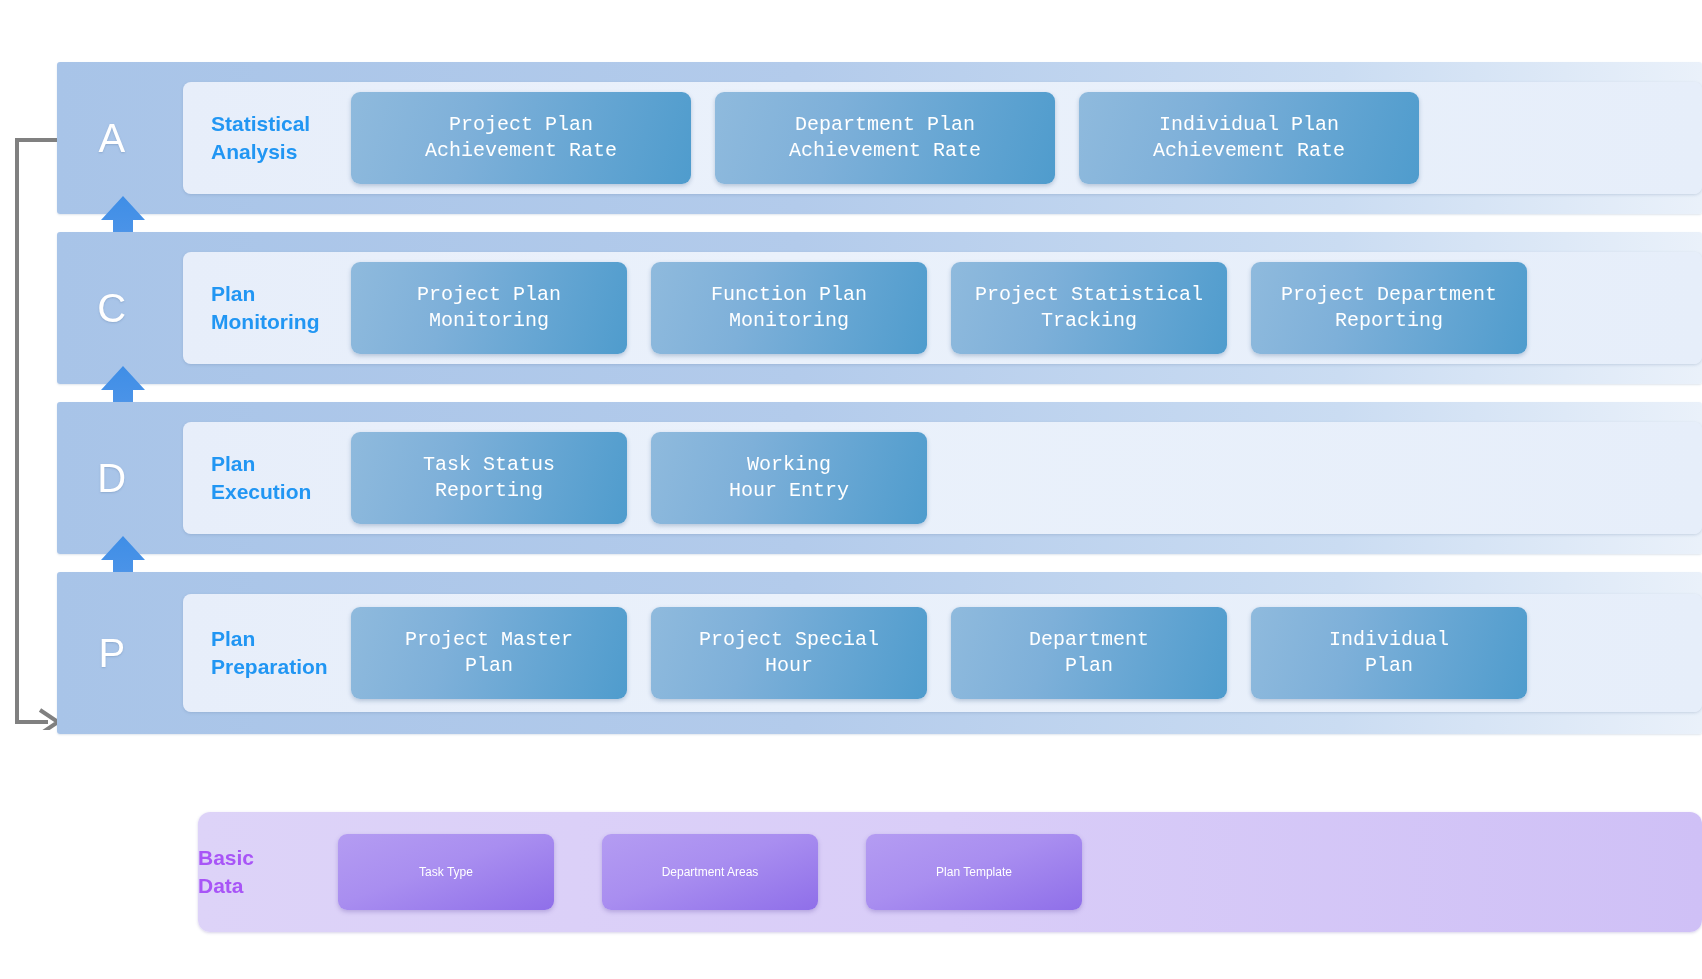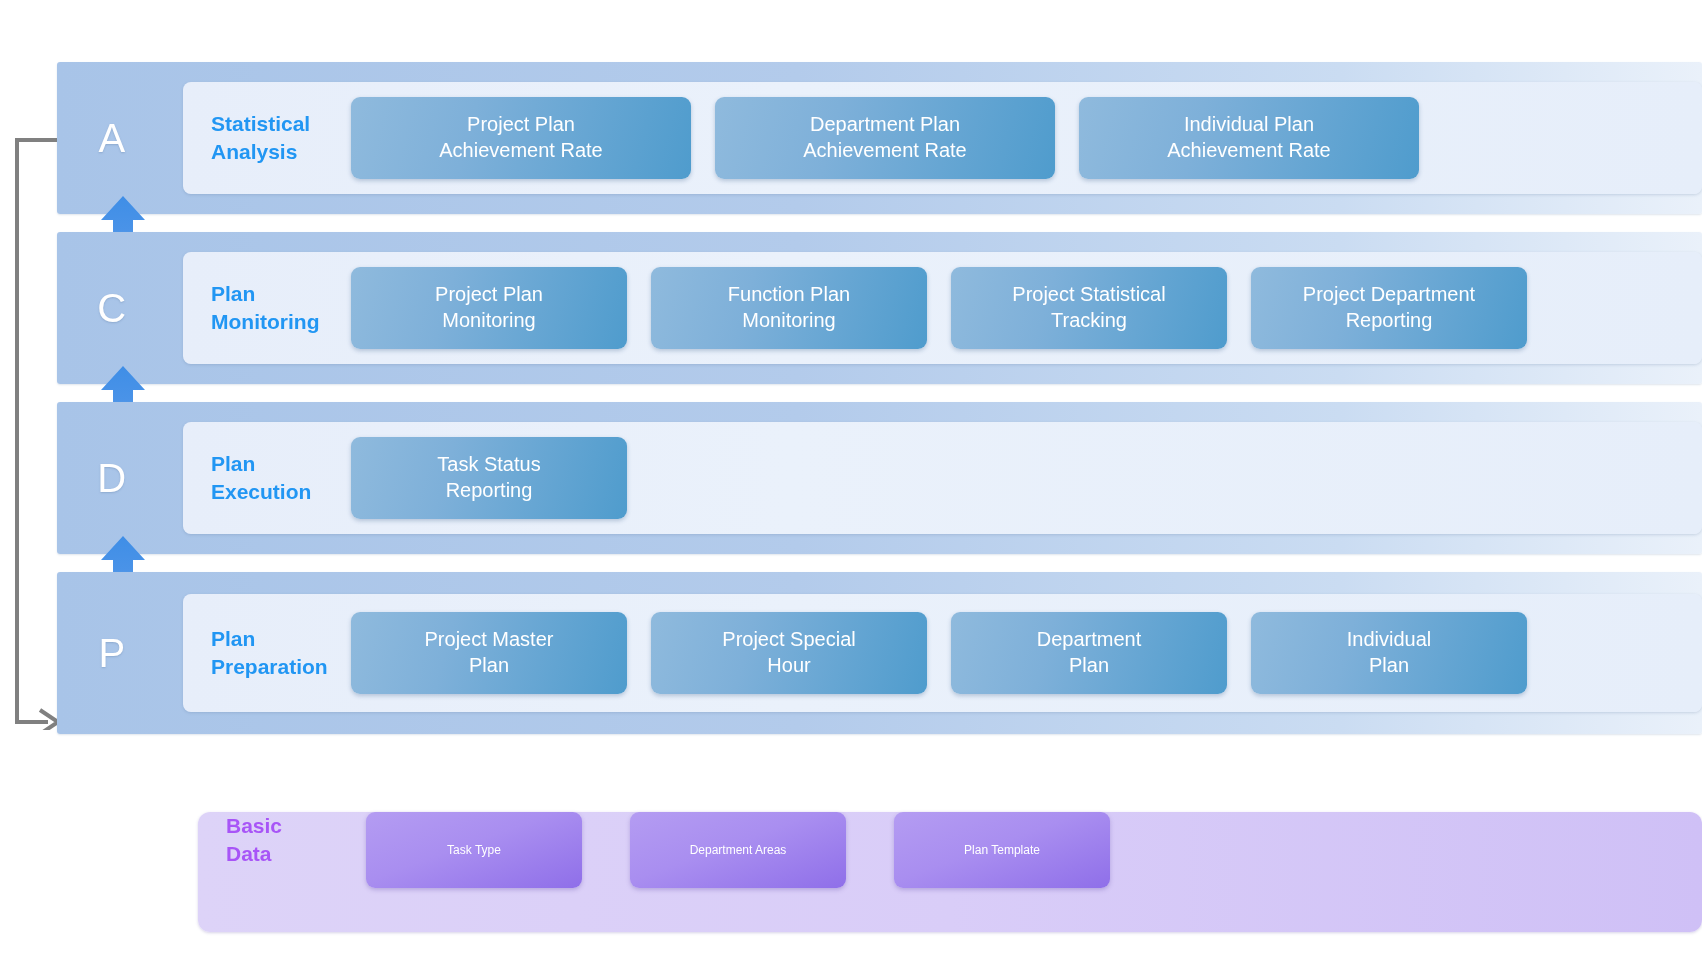--- a/index.html
+++ b/index.html
@@ -92,35 +92,36 @@
 
   .cards {
     display: flex;
     align-items: center;
     gap: 24px;
     flex: 1 1 auto;
     min-width: 0;
   }
 
   .card {
-    height: 82px;
+    height: 92px;
     border-radius: 9px;
     display: flex;
     align-items: center;
     justify-content: center;
     text-align: center;
     color: #ffffff;
     font-size: 20px;
     line-height: 1.28;
     white-space: pre-line;
     box-shadow: 0 2px 4px rgba(60,95,140,0.3);
     background: linear-gradient(105deg, #8fbadd 0%, #7eb0d9 35%, #4f9ccd 100%);
     flex: 0 0 auto;
     padding: 0 12px;
     box-sizing: border-box;
+    font-family: Liberation Mono, monospace;
   }
   .card-w-lg { width: 340px; }
   .card-w-md { width: 276px; }
 
   
   .arrow-up {
     position: absolute;
     left: 101px;
     width: 44px;
     height: 62px;
@@ -134,22 +135,21 @@
   .basic-band {
     position: absolute;
     left: 198px;
     right: 0;
     top: 812px;
     height: 120px;
     border-radius: 12px;
     background: linear-gradient(to right, #ddd3f8 0%, #d9cdf8 50%, #cfc0f6 100%);
     box-shadow: 0 1px 3px rgba(120,105,175,0.3);
     display: flex;
-    align-items: flex-start;
-    padding-left: 28px;
+    align-items: center;
     box-sizing: border-box;
   }
   .basic-label {
     width: 140px;
     flex: 0 0 140px;
     color: #a855f7;
     font-size: 21px;
     font-weight: bold;
     line-height: 1.35;
     white-space: pre-line;
@@ -243,20 +243,22 @@
   </svg>
 
   <div class="band band-d">
     <div class="band-letter">D</div>
     <div class="panel">
       <div class="panel-label">Plan
 Execution</div>
       <div class="cards">
         <div class="card card-w-md">Task Status
 Reporting</div>
+        <div class="card card-w-md">Working
+Hour Entry</div>
       </div>
     </div>
   </div>
 
   <svg class="arrow-up arrow-d" viewBox="0 0 44 62" xmlns="http://www.w3.org/2000/svg">
     <defs>
       <linearGradient id="agD" x1="0" y1="0" x2="0" y2="1">
         <stop offset="0%" stop-color="#3f8ee6"></stop>
         <stop offset="55%" stop-color="#4a93e8"></stop>
         <stop offset="100%" stop-color="#a9c9ee"></stop>

